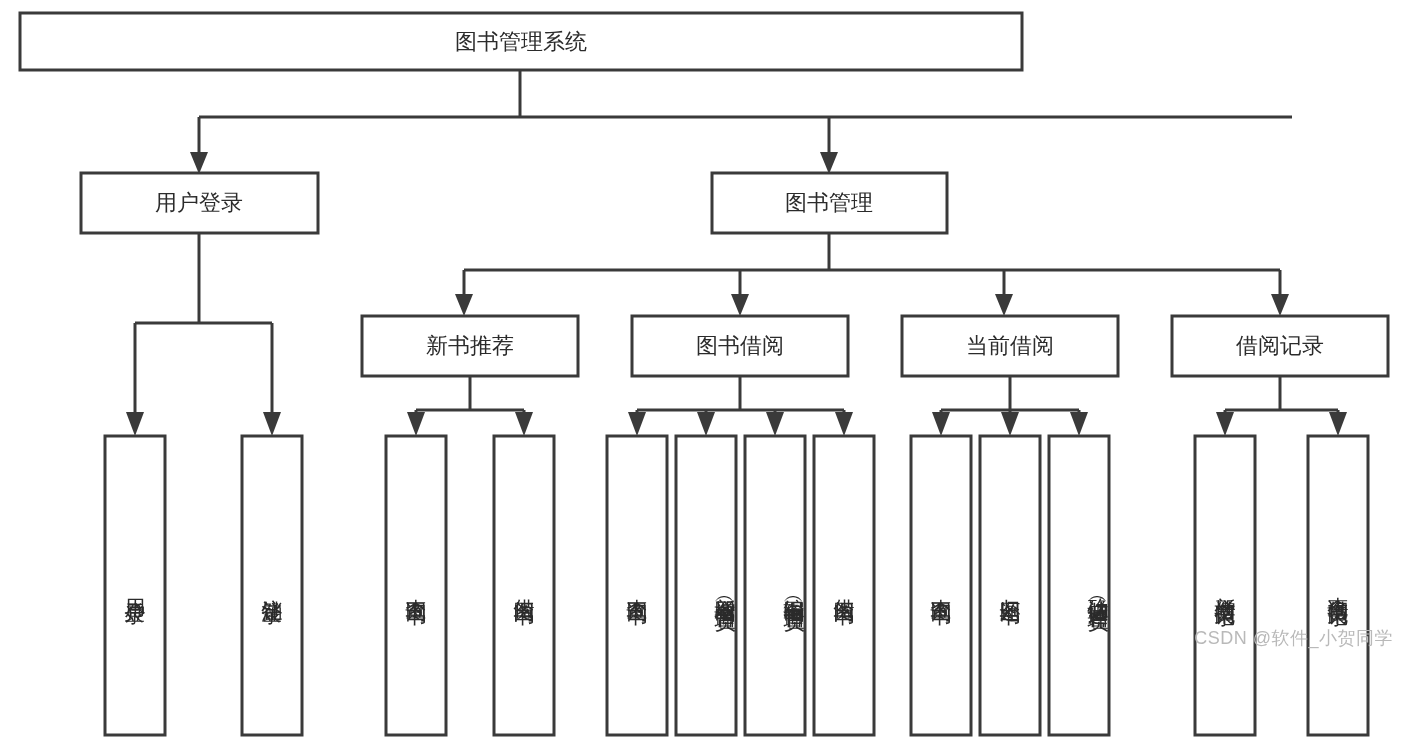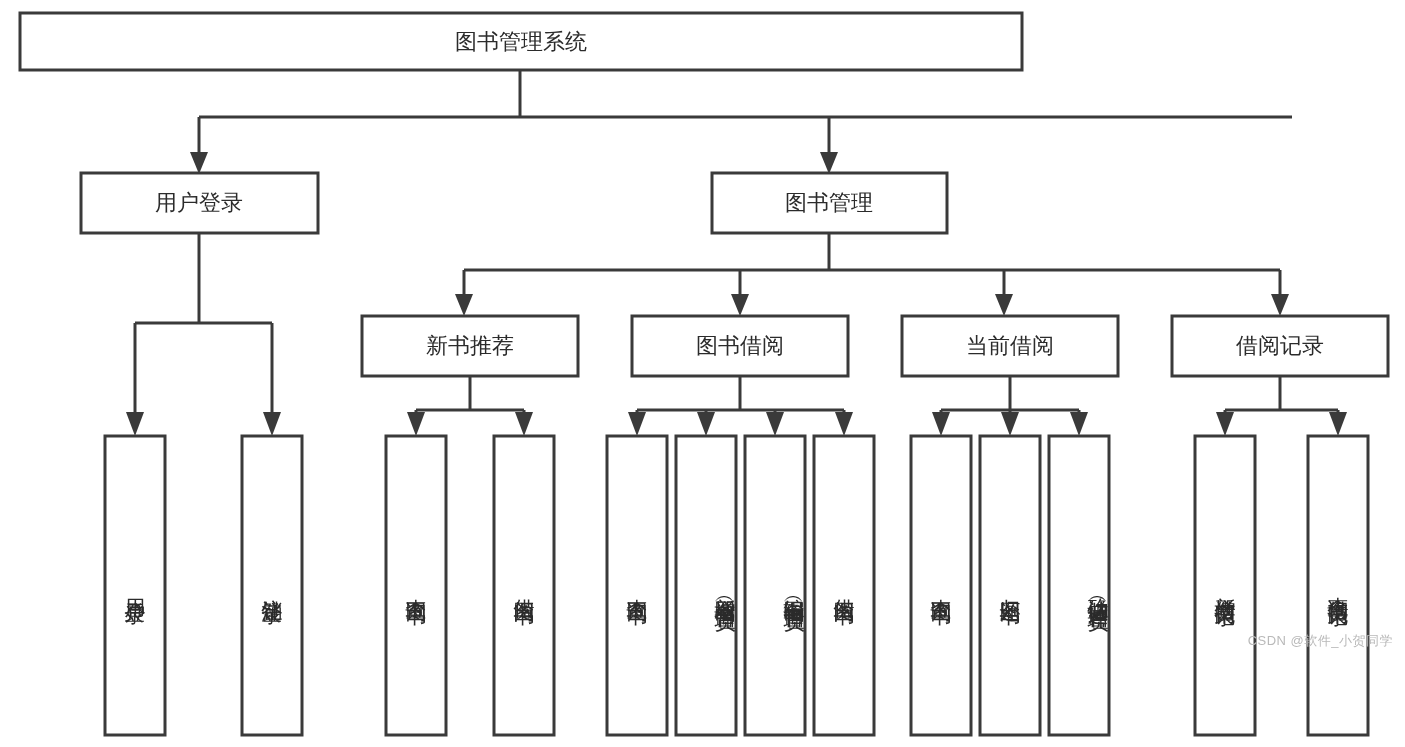--- a/index.html
+++ b/index.html
@@ -46,21 +46,21 @@
     font-size: 22px;
     fill: #2b2b2b;
     text-anchor: middle;
     dominant-baseline: middle;
   }
   .watermark-text {
     position: absolute;
     right: 12px;
     bottom: 6px;
     font-family: "Liberation Sans", "DejaVu Sans", sans-serif;
-    font-size: 13px;
+    font-size: 18px;
     color: #b9b9b9;
     white-space: nowrap;
     letter-spacing: 0.5px;
   }
   
   .vlabel {
     position: absolute;
     writing-mode: vertical-rl;
     text-orientation: upright;
     font-family: "Liberation Sans", "DejaVu Sans", sans-serif;

